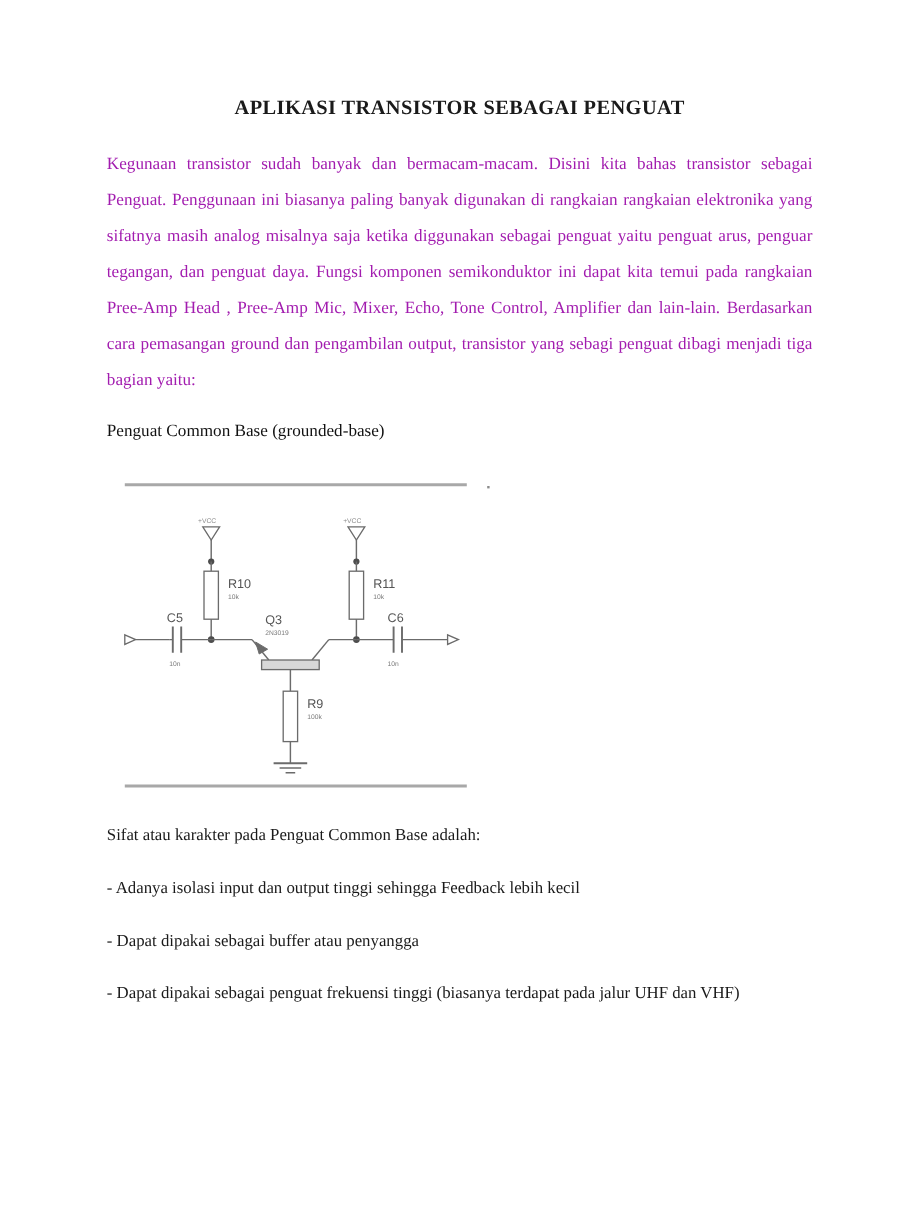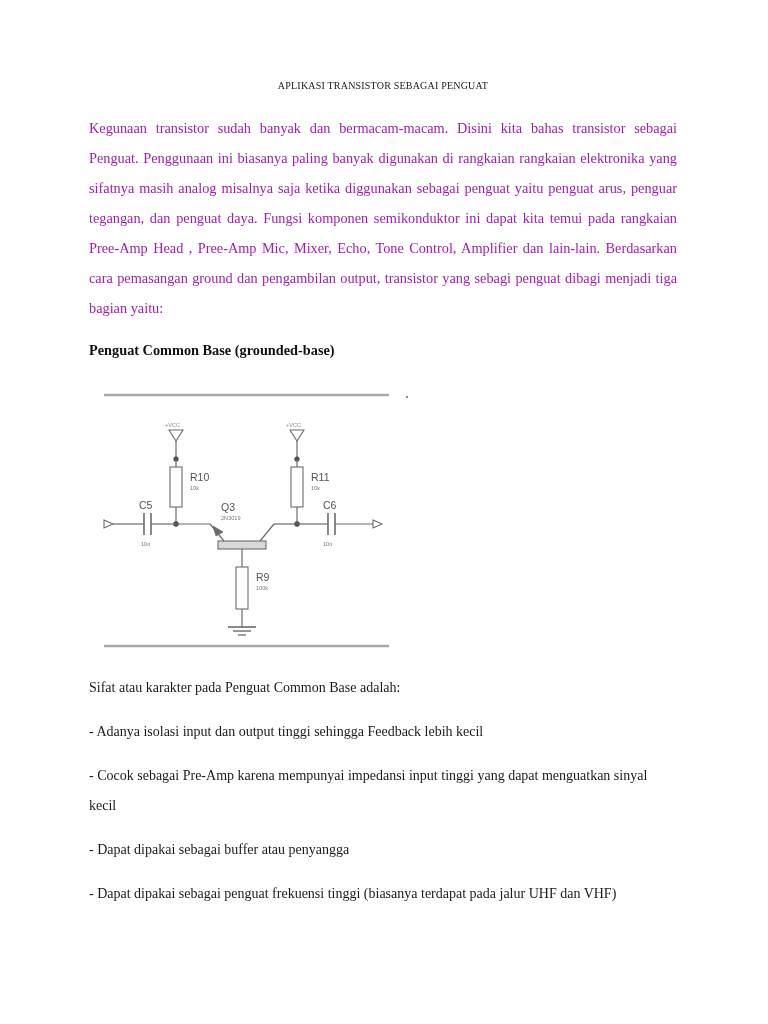--- a/index.html
+++ b/index.html
@@ -22,39 +22,39 @@
     height: 1024px;
     background: #ffffff;
   }
   .content {
     position: absolute;
     left: 89px;
     top: 80px;
     width: 588px;
   }
   .doc-title {
-    font-size: 10px;
+    font-size: 17px;
     text-align: center;
     letter-spacing: 0.02em;
     margin: 0 0 22px 0;
-    font-weight: normal;
+    font-weight: bold;
     color: #1a1a1a;
   }
   p.para {
     font-size: 14.3px;
     line-height: 30px;
     margin: 0 0 12px 0;
     text-align: justify;
     text-justify: inter-word;
     color: #a21caf;
   }
   h2.subhead {
     font-size: 14.3px;
     line-height: 30px;
-    font-weight: bold;
+    font-weight: normal;
     margin: 10px 0 10px 0;
     color: #111;
   }
   p.plain {
     font-size: 14px;
     line-height: 30px;
     margin: 0 0 14px 0;
     text-align: left;
     color: #1a1a1a;
   }
@@ -181,19 +181,18 @@
           <text x="159" y="201" font-size="5.6" fill="#7a7a7a">100k</text>
         </g>
       </svg>
       <div class="stray-dot"></div>
     </div>
 
     <p class="plain">Sifat atau karakter pada Penguat Common Base adalah:</p>
 
     <div class="bullets">
       <p class="plain">- Adanya isolasi input dan output tinggi sehingga Feedback lebih kecil</p>
-      <p class="plain">- Cocok sebagai Pre-Amp karena mempunyai impedansi input tinggi yang dapat menguatkan sinyal kecil</p>
       <p class="plain">- Dapat dipakai sebagai buffer atau penyangga</p>
       <p class="plain">- Dapat dipakai sebagai penguat frekuensi tinggi (biasanya terdapat pada jalur UHF dan VHF)</p>
     </div>
 
   </div>
 </div>
 
 </body></html>

